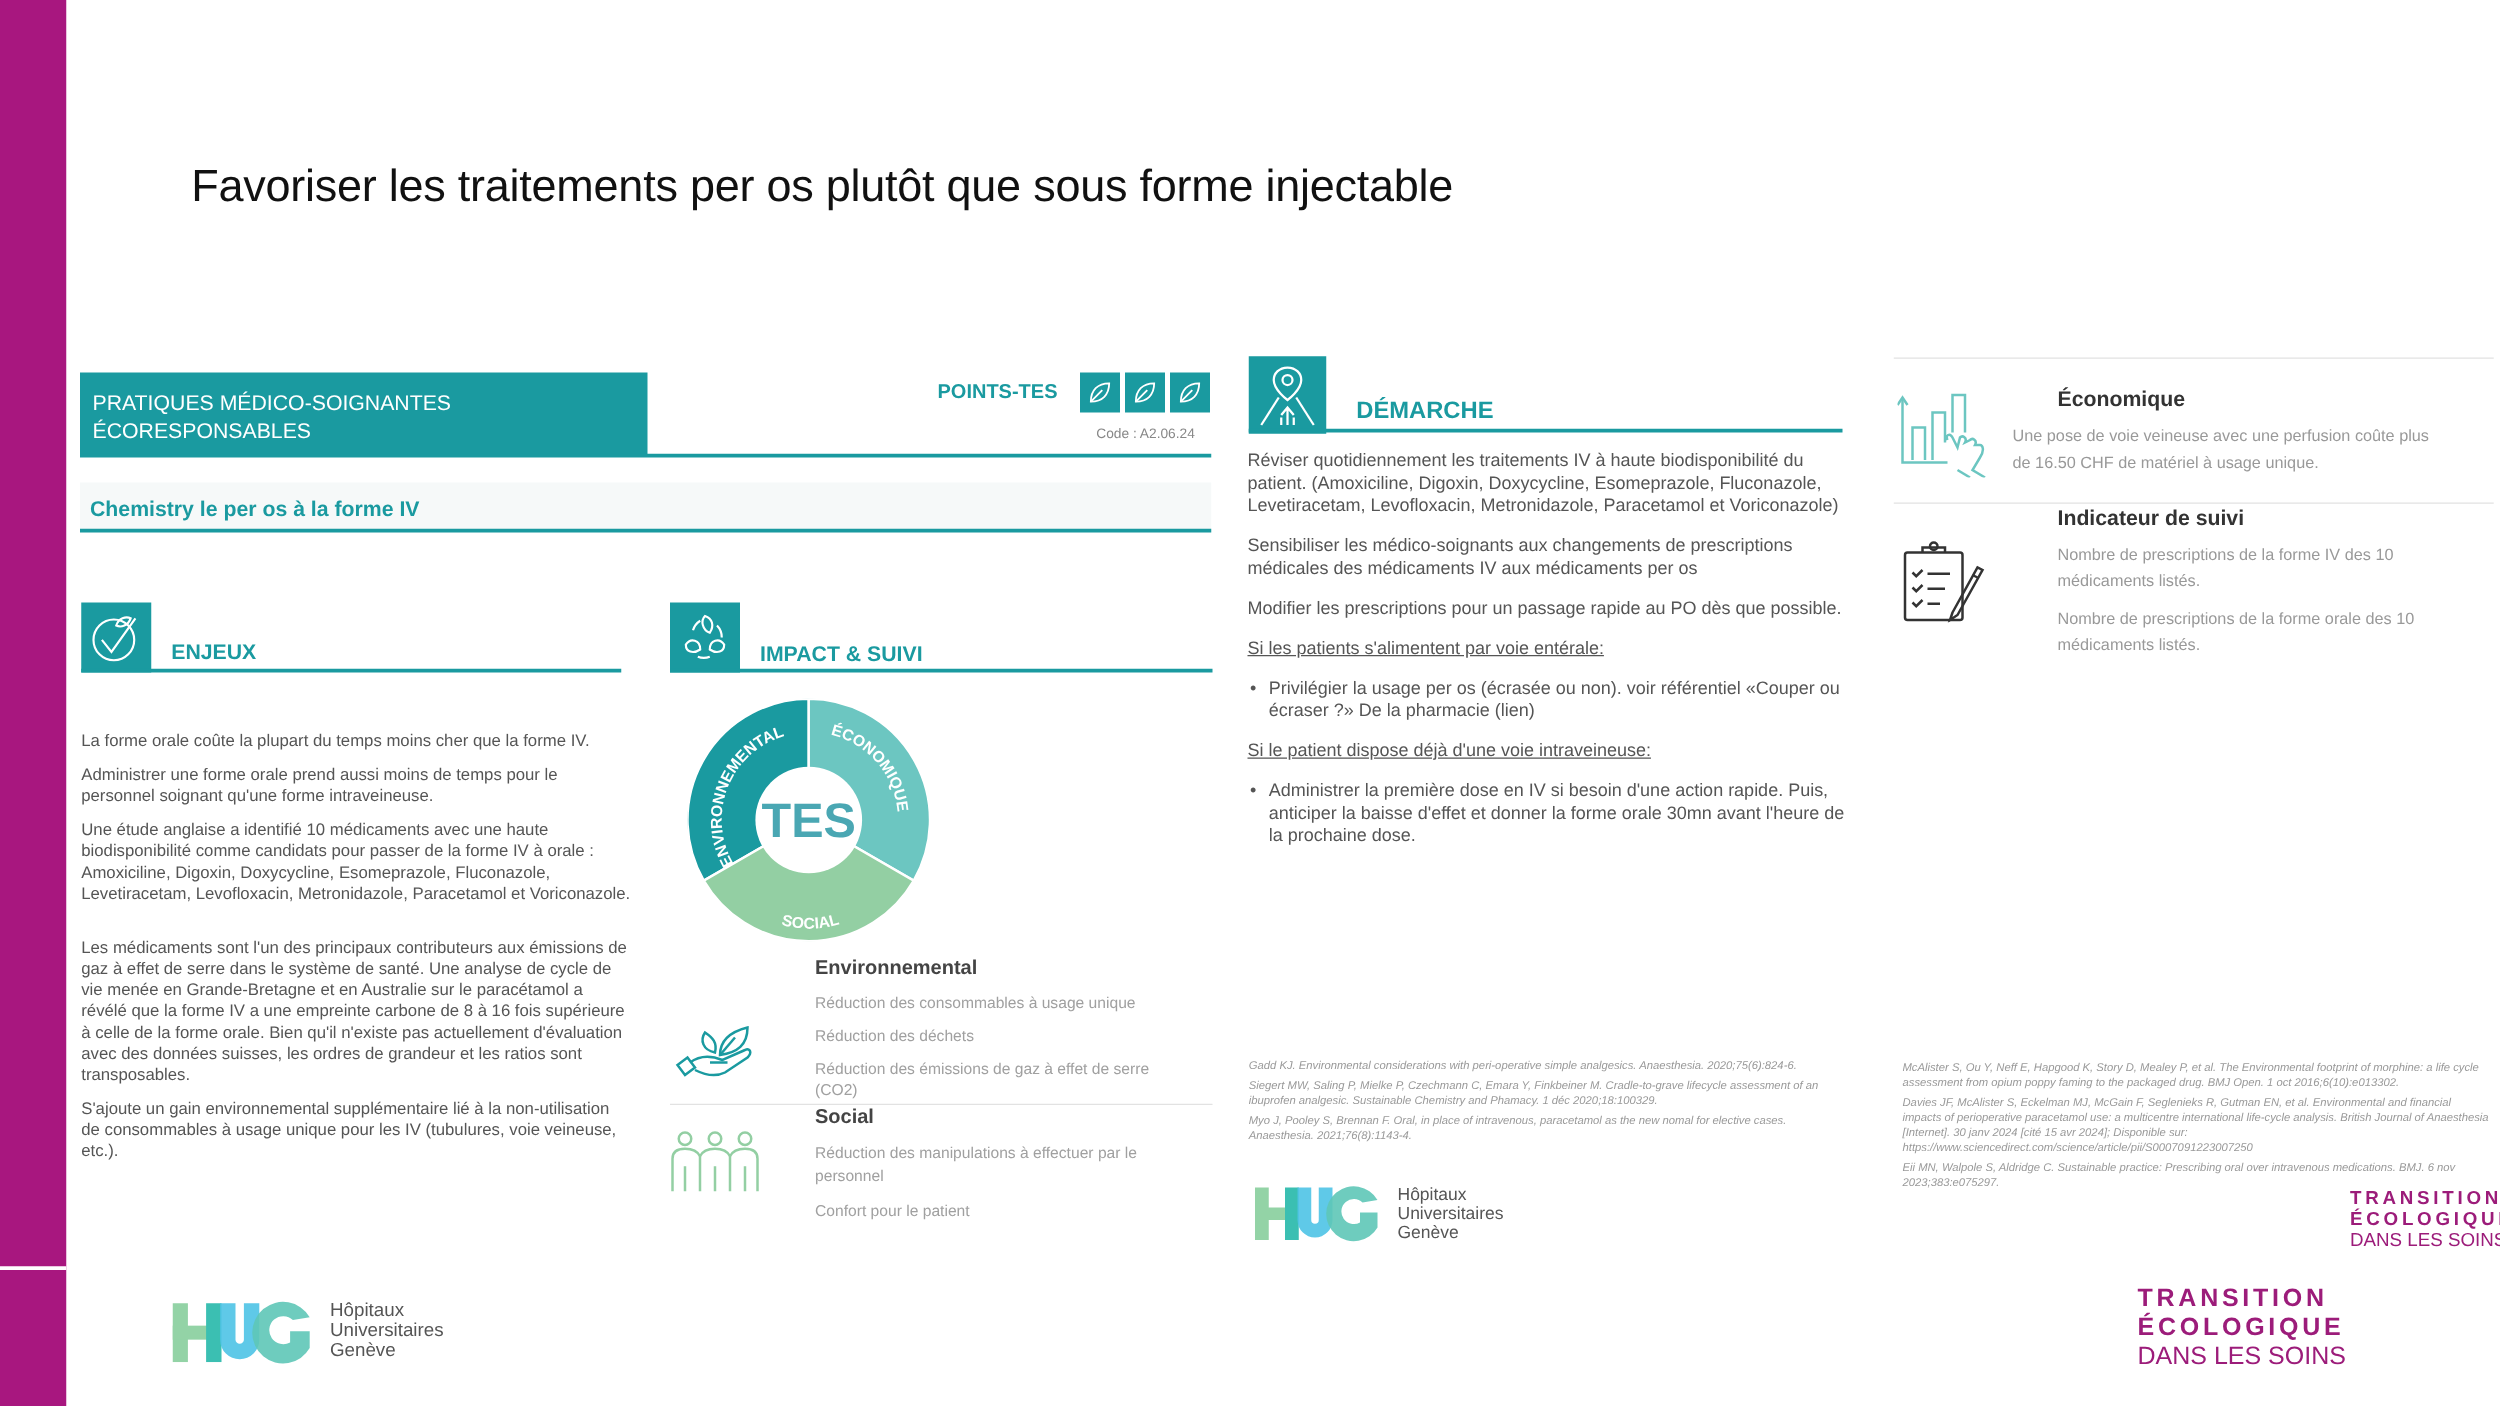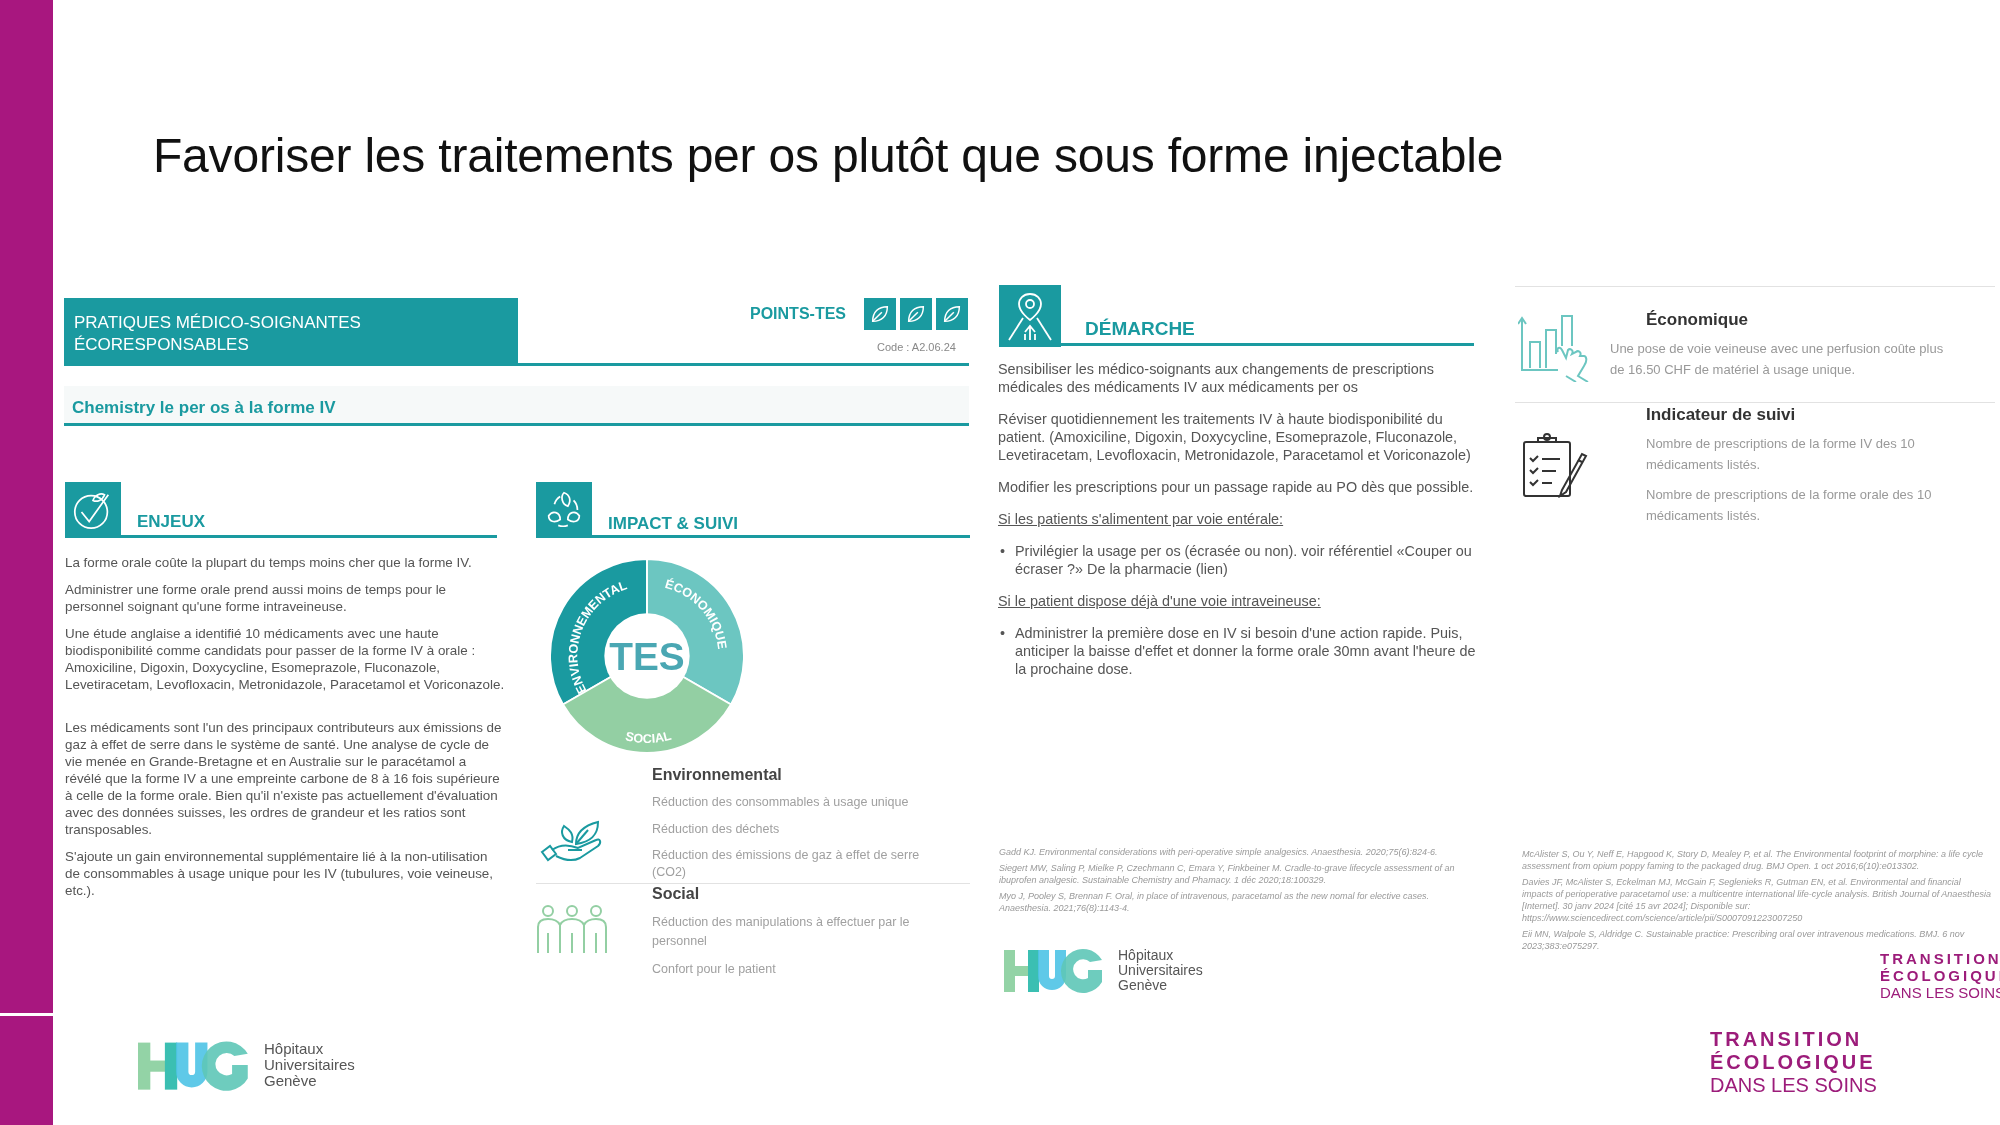--- a/index.html
+++ b/index.html
@@ -2,21 +2,21 @@
 <html><head>
 <meta charset="utf-8">
 <style>
   * { box-sizing: border-box; margin: 0; padding: 0; }
   html, body { width: 2000px; height: 1125px; overflow: hidden; background: #ffffff; }
   body { position: relative; font-family: "Liberation Sans", sans-serif; color: #444; }
 
   .sidebar-bar { position: absolute; left: 0; top: 0; width: 53px; height: 1125px; background: #a8177f; }
   .sidebar-gap { position: absolute; left: 0; top: 1013px; width: 53px; height: 3px; background: #ffffff; }
 
-  .slide-title { position: absolute; left: 153px; top: 128px; font-size: 48px; color: #111; font-weight: normal; letter-spacing: -0.2px; }
+  .slide-title { position: absolute; left: 153px; top: 128px; font-size: 36px; color: #111; font-weight: normal; letter-spacing: -0.2px; }
   .pms-band { position: absolute; left: 64px; top: 298px; width: 454px; height: 67px; background: #1a9aa0; color: #fff; font-weight: normal; font-size: 17px; line-height: 22px; padding: 14px 10px; }
   .pms-line { position: absolute; left: 64px; top: 363px; width: 905px; height: 3px; background: #1a9aa0; }
   .points-label { position: absolute; left: 750px; top: 305px; font-size: 16px; font-weight: bold; color: #1a9aa0; }
   .leaf-boxes { position: absolute; left: 864px; top: 298px; display: flex; gap: 4px; }
   .leaf-box { width: 32px; height: 32px; background: #1a9aa0; display: flex; align-items: center; justify-content: center; }
   .code-label { position: absolute; left: 877px; top: 341px; font-size: 11px; color: #888; }
   .sub-band { position: absolute; left: 64px; top: 386px; width: 905px; height: 40px; background: #f6f9f9; border-bottom: 3px solid #1a9aa0; }
   .sub-title { position: absolute; left: 72px; top: 398px; font-size: 17px; font-weight: bold; color: #1a9aa0; }
 
   .sec-icon { position: absolute; width: 56px; height: 56px; background: #1a9aa0; display: flex; align-items: center; justify-content: center; }
@@ -92,21 +92,21 @@
 
 <div class="sec-icon" style="left:65px; top:482px;">
   <svg width="46" height="46" viewBox="0 0 48 48" fill="none" stroke="#fff" stroke-width="1.8">
       <circle cx="22" cy="26" r="17"></circle>
       <path d="M12 26 L20 36 L40 8"></path>
       <path d="M24 14 C26 8 32 6 36 8 C34 14 28 16 24 14 Z"></path>
     </svg>
 </div>
 <div class="sec-line" style="left:65px; top:535px; width:432px;"></div>
 <div class="sec-title" style="left:137px; top:512px;">ENJEUX</div>
-<div class="body-text" style="left:65px; top:554px; width:440px;">
+<div class="body-text" style="left:65px; top:584px; width:440px;">
   <p>La forme orale coûte la plupart du temps moins cher que la forme IV.</p>
   <p>Administrer une forme orale prend aussi moins de temps pour le personnel soignant qu'une forme intraveineuse.</p>
   <p style="margin-bottom:26px;">Une étude anglaise a identifié 10 médicaments avec une haute biodisponibilité comme candidats pour passer de la forme IV à orale : Amoxiciline, Digoxin, Doxycycline,  Esomeprazole, Fluconazole, Levetiracetam, Levofloxacin, Metronidazole, Paracetamol et Voriconazole.</p>
   <p>Les médicaments sont l'un des principaux contributeurs aux émissions de gaz à effet de serre dans le système de santé. Une analyse de cycle de vie menée en Grande-Bretagne et en Australie sur le paracétamol a révélé que la forme IV a une empreinte carbone de 8 à 16 fois supérieure à celle de la forme orale. Bien qu'il n'existe pas actuellement d'évaluation avec des données suisses, les ordres de grandeur et les ratios sont transposables.</p>
   <p>S'ajoute un gain environnemental supplémentaire lié à la non-utilisation de consommables à usage unique pour les IV (tubulures, voie veineuse, etc.).</p>
 </div>
 
 <div class="sec-icon" style="left:536px; top:482px;">
   <svg width="46" height="46" viewBox="0 0 48 48" fill="none" stroke="#fff" stroke-width="1.8">
       <path d="M24 6 C30 8 32 14 28 20 C22 18 20 10 24 6 Z"></path>
@@ -175,22 +175,22 @@
       <path d="M18 28 L4 50"></path>
       <path d="M32 28 L46 50"></path>
       <path d="M25 36 L25 50 M20 42 L25 36 L30 42"></path>
       <path d="M20 50 L20 44 M30 50 L30 44"></path>
     </svg>
 </div>
 <div class="sec-line" style="left:999px; top:343px; width:475px;"></div>
 <div class="sec-title" style="left:1085px; top:318px; font-size:19px;">DÉMARCHE</div>
 
 <div class="dem-text">
+  <p>Réviser quotidiennement les traitements IV à haute biodisponibilité du patient. (Amoxiciline, Digoxin, Doxycycline,  Esomeprazole, Fluconazole,  Levetiracetam, Levofloxacin, Metronidazole, Paracetamol et Voriconazole)</p>
   <p>Sensibiliser les médico-soignants aux changements de prescriptions médicales des médicaments IV aux médicaments per os</p>
-  <p>Réviser quotidiennement les traitements IV à haute biodisponibilité du patient. (Amoxiciline, Digoxin, Doxycycline,  Esomeprazole, Fluconazole,  Levetiracetam, Levofloxacin, Metronidazole, Paracetamol et Voriconazole)</p>
   <p>Modifier les prescriptions pour un passage rapide au PO dès que possible.</p>
   <p class="u">Si les patients s'alimentent par voie entérale:</p>
   <ul>
     <li>Privilégier la usage per os (écrasée ou non).  voir référentiel «Couper ou écraser ?» De la    pharmacie (lien)</li>
   </ul>
   <p class="u">Si le patient dispose déjà d'une voie intraveineuse:</p>
   <ul>
     <li>Administrer la première dose en IV si besoin d'une action rapide. Puis, anticiper la baisse d'effet et donner la forme orale 30mn avant l'heure de la prochaine dose.</li>
   </ul>
 </div>

